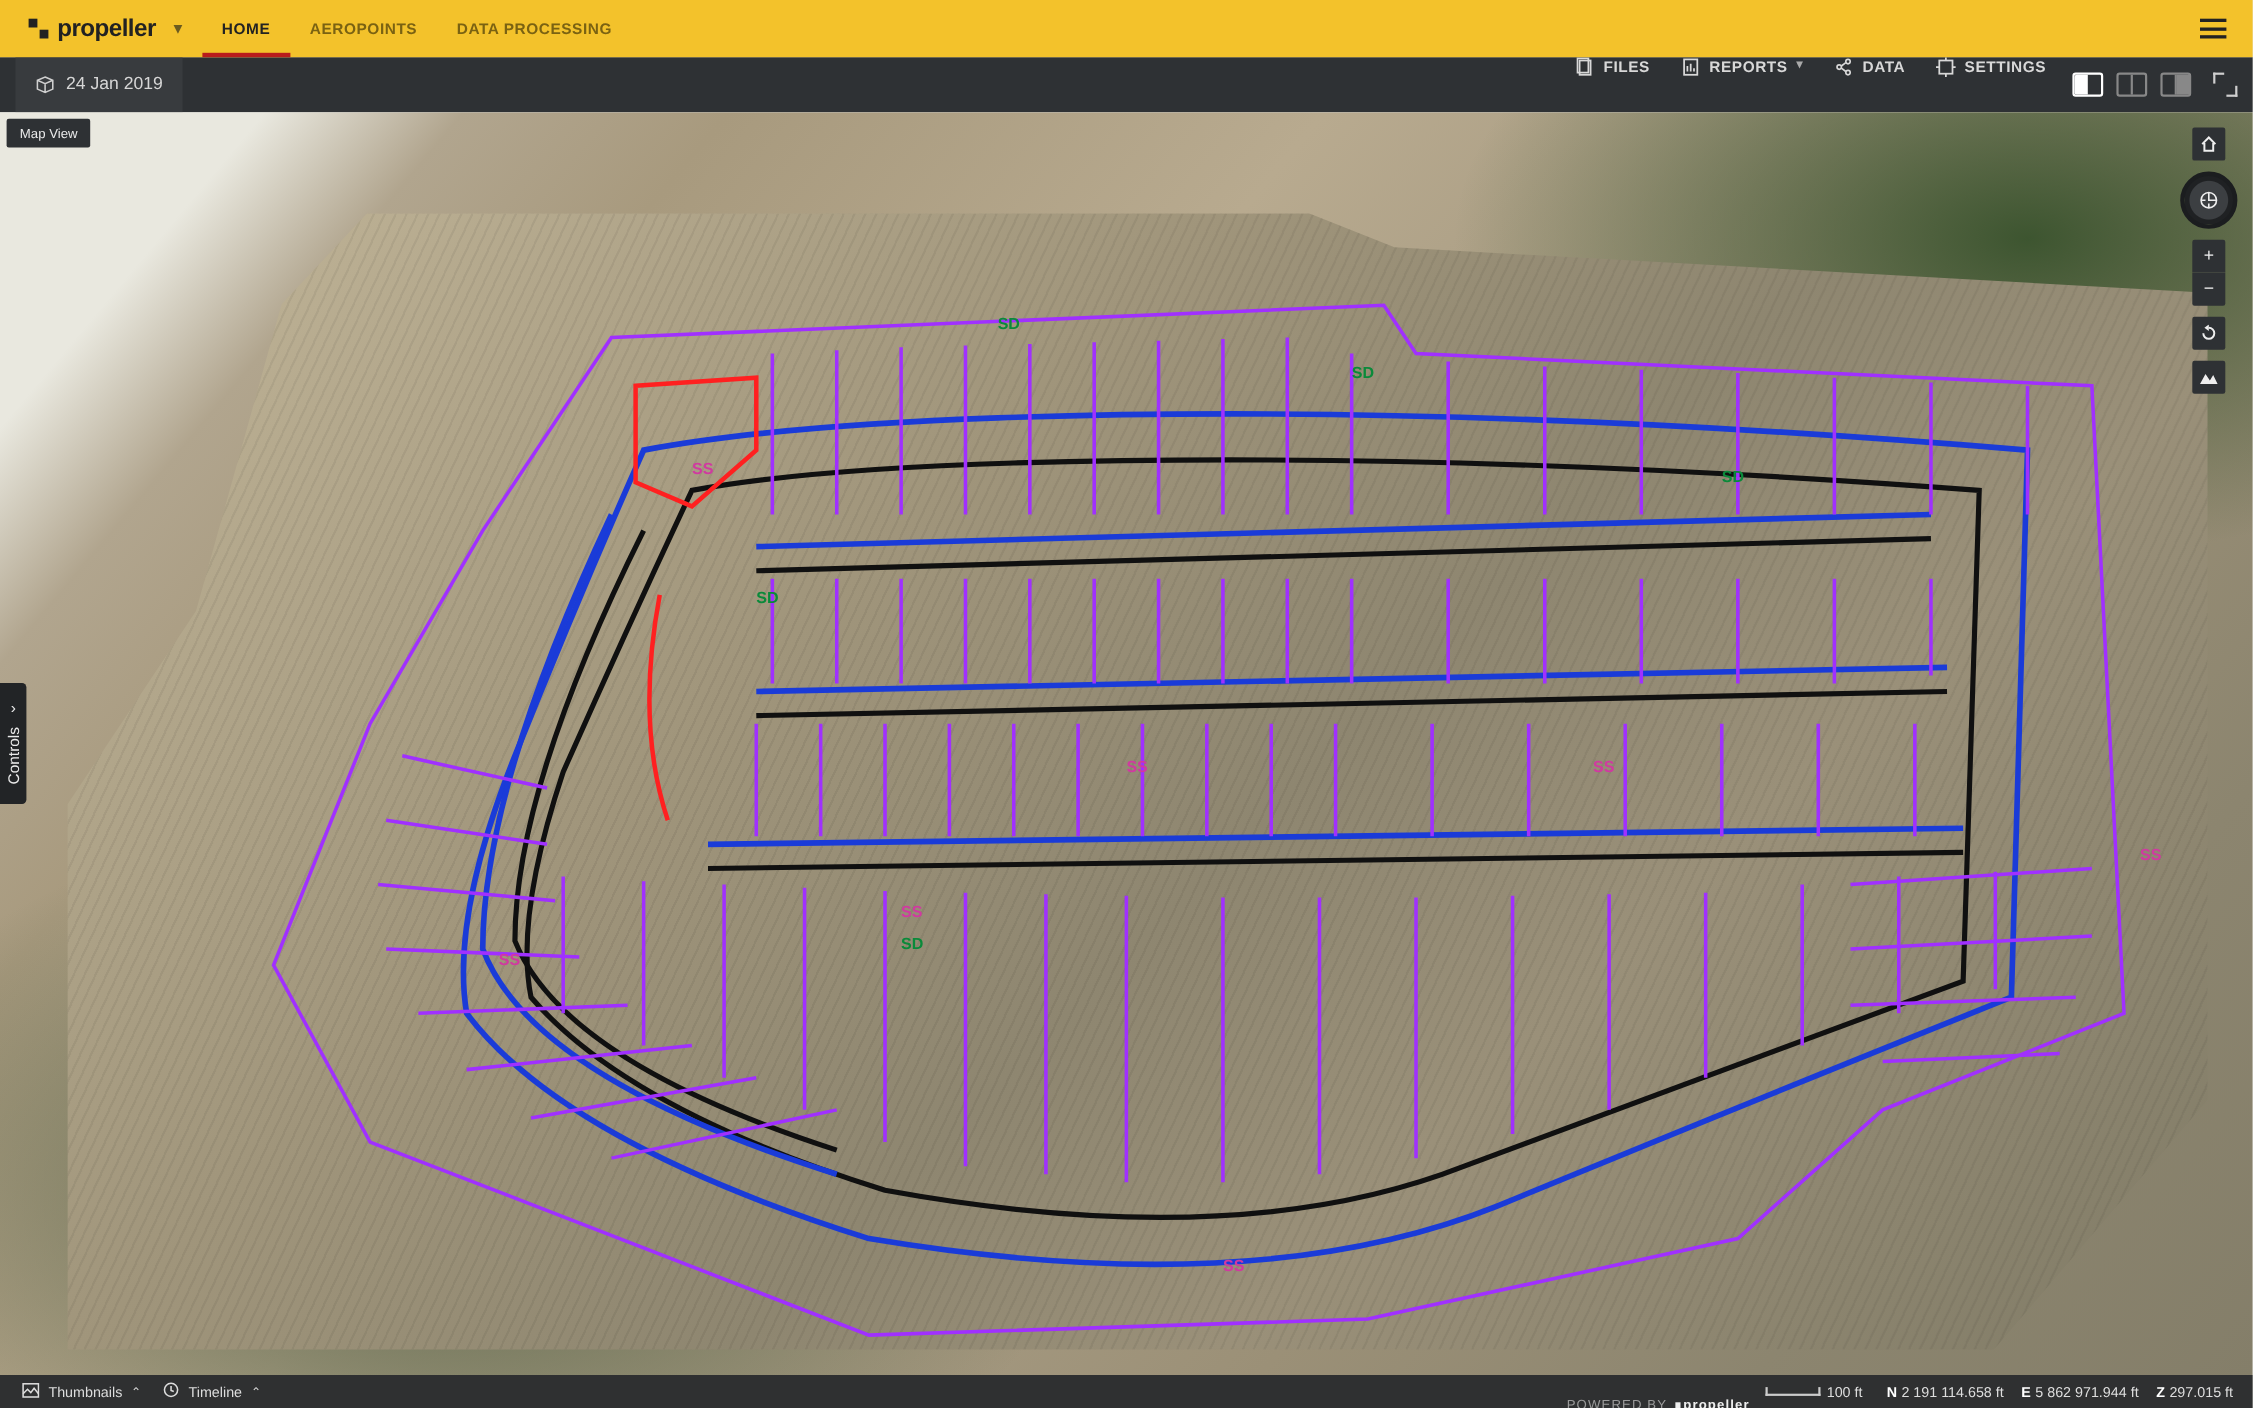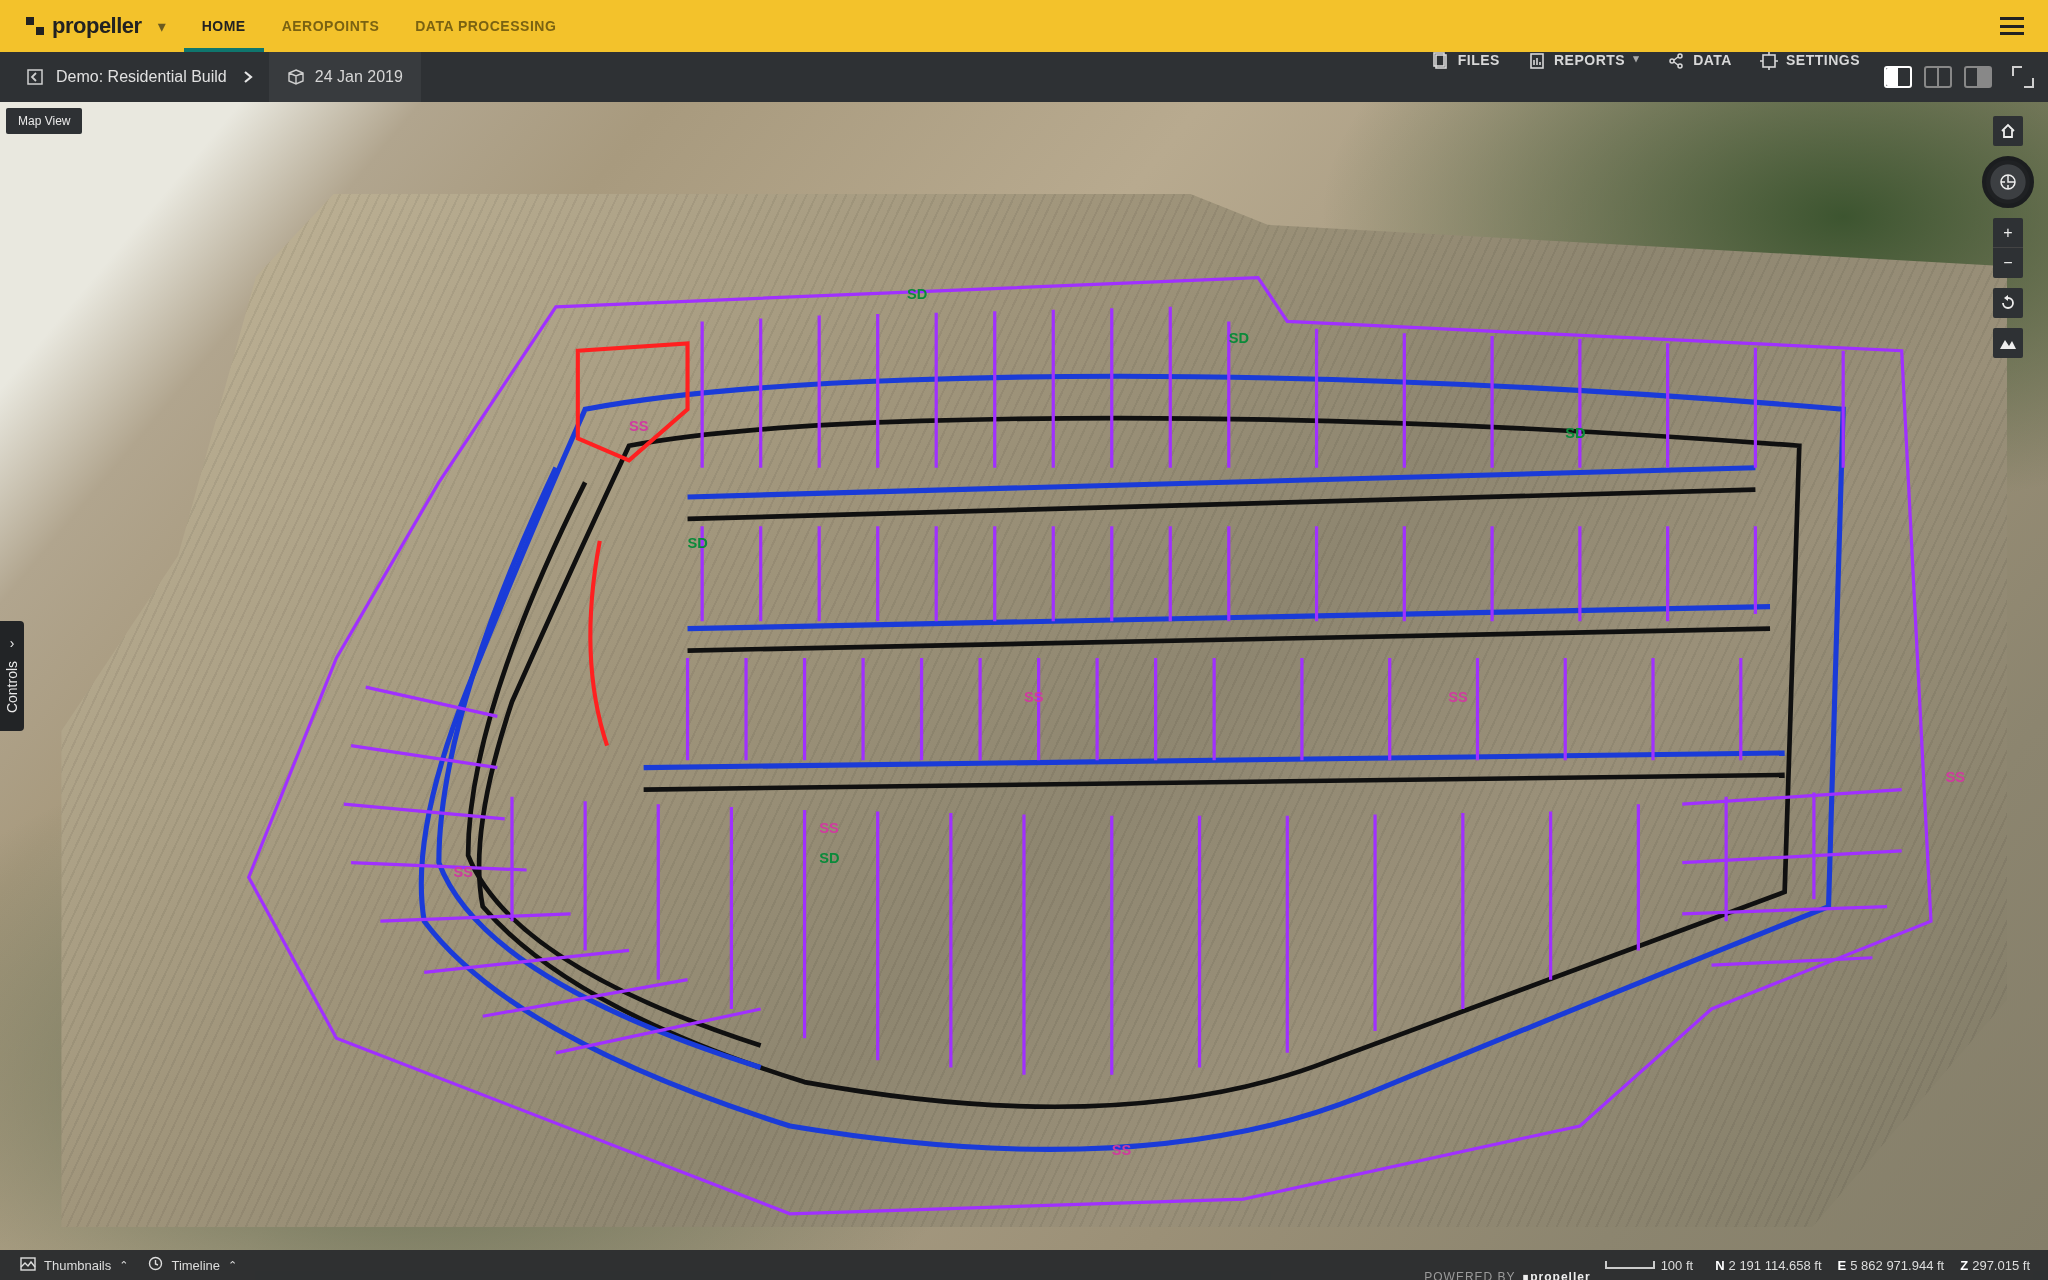--- a/index.html
+++ b/index.html
@@ -41,21 +41,21 @@
   display: flex;
   align-items: center;
   font-weight: 700;
   font-size: 14px;
   color: #7a6212;
   cursor: pointer;
   letter-spacing: 0.5px;
 }
 .top-nav .tab.active {
   color: #222;
-  border-bottom: 4px solid #0f766e;
+  border-bottom: 4px solid #b91c1c;
   padding-top: 4px;
 }
 .top-nav .hamburger {
   margin-left: auto;
   width: 24px; height: 18px;
   display: flex; flex-direction: column; justify-content: space-between;
   cursor: pointer;
 }
 .top-nav .hamburger span { height: 3px; background: #222; }
 
@@ -202,34 +202,20 @@
   <div class="tab">AEROPOINTS</div>
   <div class="tab">DATA PROCESSING</div>
   <div class="hamburger">
       <span></span>
       <span></span>
       <span></span>
     </div>
 </div>
 
 <div class="sub-nav">
-  <div class="chunk">
-    <span class="icn">
-      <svg width="16" height="16" viewBox="0 0 16 16">
-          <rect x="1" y="1" width="14" height="14" fill="none" stroke="#cfcfcf" stroke-width="1.5"></rect>
-          <path d="M9 4 L5 8 L9 12" fill="none" stroke="#cfcfcf" stroke-width="1.8"></path>
-        </svg>
-    </span>
-    <span class="project-name">Demo: Residential Build</span>
-    <span class="icn">
-      <svg width="12" height="14" viewBox="0 0 12 14">
-          <path d="M3 2 L9 7 L3 12" fill="none" stroke="#e6e6e6" stroke-width="2.2"></path>
-        </svg>
-    </span>
-  </div>
   <div class="date-chunk">
     <span class="icn">
       <svg width="18" height="18" viewBox="0 0 18 18">
           <path d="M9 2 L16 5 L16 13 L9 16 L2 13 L2 5 Z M2 5 L9 8 L16 5 M9 8 L9 16" fill="none" stroke="#cfcfcf" stroke-width="1.4"></path>
         </svg>
     </span>
     <span>24 Jan 2019</span>
   </div>
 
   <div class="spacer"></div>

